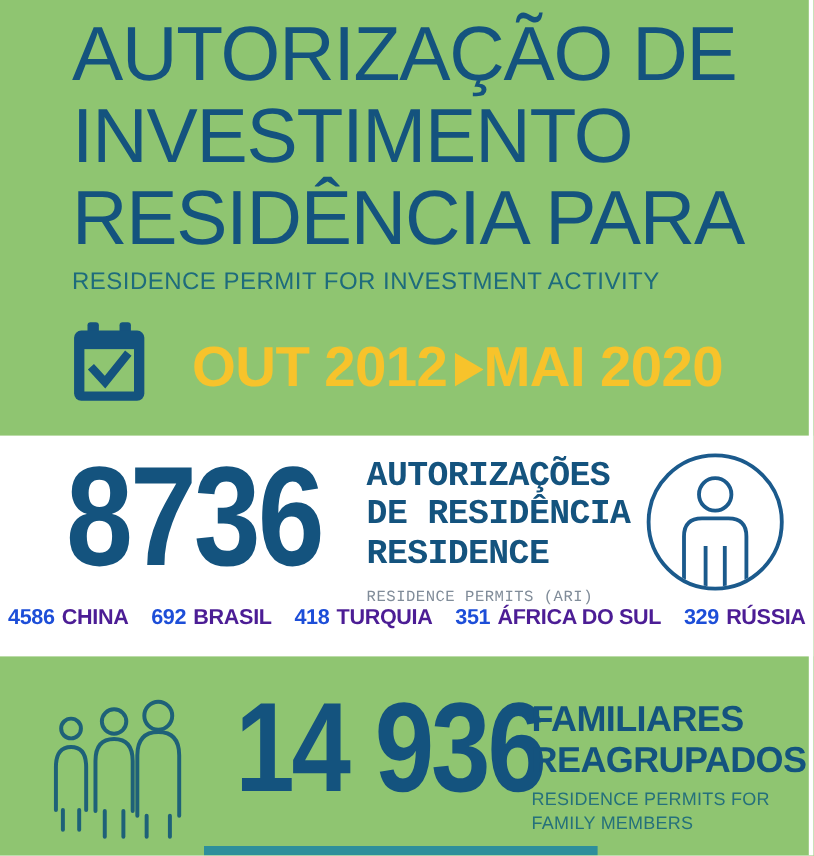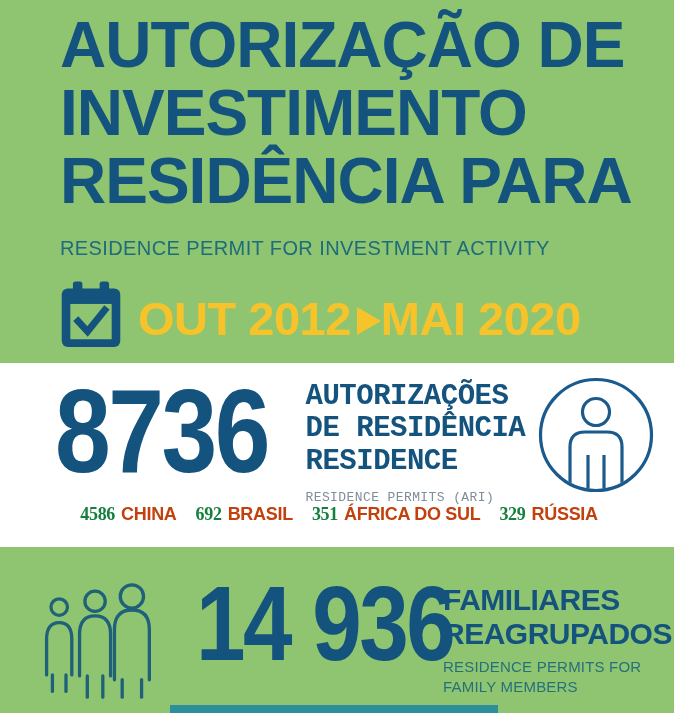--- a/index.html
+++ b/index.html
@@ -8,25 +8,25 @@
     width:678px;height:713px;
     background:#8FC571;
     overflow:hidden;
     font-family:"Liberation Sans",sans-serif;
     -webkit-font-smoothing:antialiased;
   }
   .right-strip{position:absolute;top:0;right:0;width:4px;height:100%;background:#ffffff;}
 
   
   .header{position:absolute;top:12px;left:60px;width:600px;}
-  .title{color:#14537E;font-weight:700;font-size:64px;line-height:1.06;letter-spacing:-1px;}
+  .title{color:#14537E;font-weight:400;font-size:64px;line-height:1.06;letter-spacing:-1px;}
   .title span{display:block;}
-  .subtitle{color:#1E6B7C;font-size:20px;font-weight:400;letter-spacing:.4px;margin-top:22px;}
+  .subtitle{color:#1E6B7C;font-size:20px;font-weight:400;letter-spacing:.4px;margin-top:9px;}
   .date-row{display:flex;align-items:center;margin-top:21px;gap:16px;}
-  .date-text{display:flex;align-items:center;gap:0;color:#F7C32B;font-weight:800;font-size:47px;letter-spacing:-.5px;}
+  .date-text{display:flex;align-items:center;gap:0;color:#F7C32B;font-weight:800;font-size:47px;letter-spacing:-.5px;margin-left:22px;}
   .arrow-ico{display:inline-block;margin:4px 0 0 6px;}
 
   
   .white-band{position:absolute;top:363px;left:0;width:100%;height:184px;background:#ffffff;}
   .permits-row{display:flex;align-items:flex-start;padding:14px 0 0 55px;}
   .big-number{
     flex:0 0 250px;
     font-size:118px;font-weight:800;color:#14537E;
     line-height:.92;letter-spacing:-3px;
     transform:scaleX(.85);transform-origin:left top;
@@ -34,22 +34,22 @@
   .permits-label{padding-top:4px;font-family:Liberation Mono, monospace;}
   .permits-label .line{font-size:29px;font-weight:800;color:#14537E;line-height:1.12;letter-spacing:-.5px;}
   .permits-sub{font-size:13px;color:#808C99;letter-spacing:.4px;margin-top:12px;}
   .person-wrap{margin-left:auto;margin-right:22px;margin-top:-2px;}
   .countries{
     position:absolute;left:0;right:0;bottom:22px;
     display:flex;justify-content:center;align-items:baseline;gap:19px;
     font-size:18px;font-weight:800;letter-spacing:-.3px;white-space:nowrap;
   }
   .country{display:flex;gap:6px;align-items:baseline;}
-  .country .val{color:#15803d;font-family:Liberation Serif, serif;}
-  .country .lbl{color:#c2410c;}
+  .country .val{color:#1d4ed8;}
+  .country .lbl{color:#4c1d95;}
 
   
   .family-icon{position:absolute;left:34px;top:581px;}
   .family-number{
     position:absolute;left:196px;top:570px;
     font-size:106px;font-weight:800;color:#14537E;
     line-height:1;letter-spacing:-3px;white-space:nowrap;
     transform:scaleX(.84);transform-origin:left top;
   }
   .family-label{position:absolute;left:443px;top:583px;width:230px;}
@@ -125,20 +125,24 @@
     <div class="countries">
       <span class="country">
         <span class="val">4586</span>
         <span class="lbl">CHINA</span>
       </span>
       <span class="country">
         <span class="val">692</span>
         <span class="lbl">BRASIL</span>
       </span>
       <span class="country">
+        <span class="val">418</span>
+        <span class="lbl">TURQUIA</span>
+      </span>
+      <span class="country">
         <span class="val">351</span>
         <span class="lbl">ÁFRICA DO SUL</span>
       </span>
       <span class="country">
         <span class="val">329</span>
         <span class="lbl">RÚSSIA</span>
       </span>
     </div>
   </div>
 

